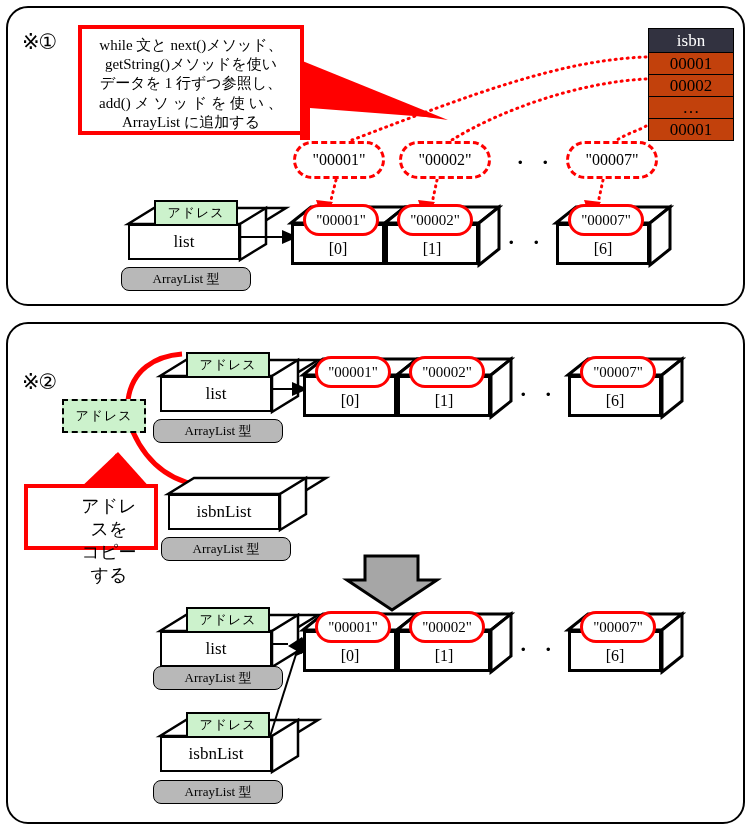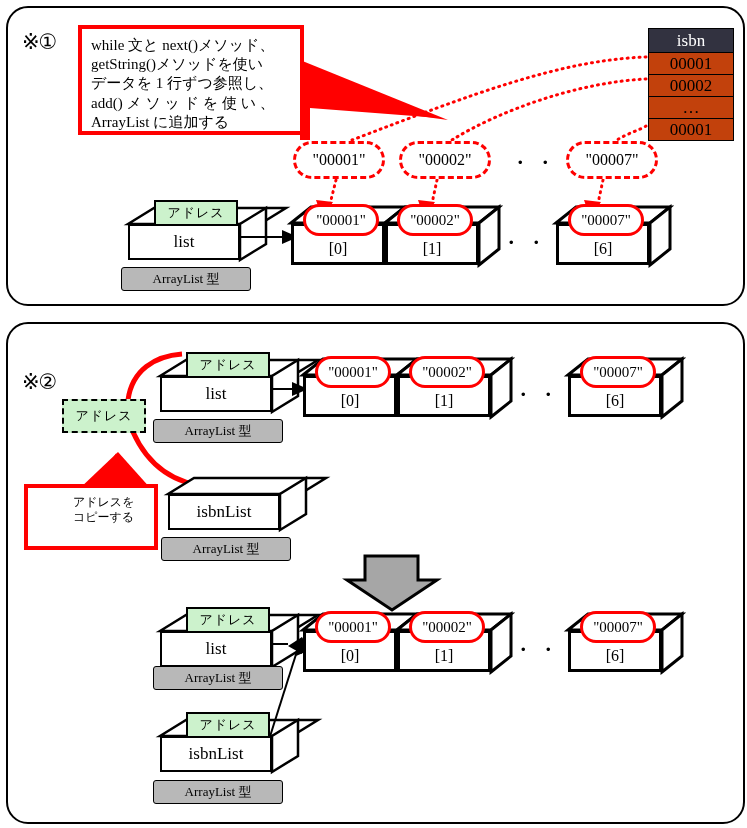--- a/index.html
+++ b/index.html
@@ -7,21 +7,21 @@
        font-family:"Liberation Serif","DejaVu Serif",serif;color:#000;}
   .panel{position:absolute;border:2.5px solid #000;border-radius:22px;background:#fff;}
   #panel1{left:6px;top:6px;width:735px;height:296px;}
   #panel2{left:6px;top:322px;width:735px;height:498px;}
 
   .marker{position:absolute;font-size:21px;font-family:"DejaVu Sans",sans-serif;
           letter-spacing:-1px;white-space:nowrap;}
 
   
   .callout{position:absolute;border:4px solid #ff0000;background:#fff;box-sizing:border-box;}
-  .callout .txt{font-size:15px;line-height:1.28;padding:7px 9px;white-space:pre-line;}
+  .callout .txt{font-size:15px;line-height:1.28;padding:7px 9px;white-space:pre-line;text-align:center;}
 
   
   .isbn-table{position:absolute;border-collapse:collapse;background:#fff;}
   .isbn-table td{border:1.5px solid #000;text-align:center;font-size:17px;
                  padding:0;height:21px;width:84px;background:#c2410c;}
   .isbn-table td.hd{background:#323240;color:#fff;border-color:#000;height:23px;margin-left:29px;}
 
   
   .bubble{position:absolute;border:3px dashed #ff0000;border-radius:22px;background:#fff;
           display:flex;align-items:center;justify-content:center;
@@ -29,21 +29,21 @@
 
   
   .vbox{position:absolute;}
   .vbox .note{position:absolute;left:26px;top:0;width:84px;height:26px;background:#ccf2cc;
               border:2px solid #000;box-sizing:border-box;display:flex;align-items:center;
               justify-content:center;font-size:13px;font-family:"DejaVu Sans",sans-serif;
               letter-spacing:1px;z-index:3;}
   .vbox .front{position:absolute;left:0;top:24px;width:112px;height:36px;background:#fff;
                border:2.5px solid #000;box-sizing:border-box;display:flex;align-items:center;
                justify-content:center;font-size:17px;z-index:2;}
-  .badge{position:absolute;background:#b8b8b8;border:1.5px solid #000;border-radius:3px;
+  .badge{position:absolute;background:#b8b8b8;border:1.5px solid #000;border-radius:8px;
          font-size:13px;text-align:center;padding:2px 0;width:128px;}
 
   
   .cell{position:absolute;}
   .cell .body{position:absolute;left:0;top:18px;width:94px;height:42px;background:#fff;
               border:3px solid #000;box-sizing:border-box;display:flex;align-items:flex-end;
               justify-content:center;font-size:16px;padding-bottom:4px;z-index:2;}
   .cell .val{position:absolute;left:12px;top:-1px;width:76px;height:32px;border:3px solid #ff0000;
              border-radius:16px;background:#fff;box-sizing:border-box;display:flex;
              align-items:center;justify-content:center;font-size:15px;z-index:4;}
@@ -200,21 +200,21 @@
   <path d="M118,455 L96,487" stroke="#ff0000" stroke-width="5" fill="none"></path>
 </svg>
 <div style="position:absolute;left:62px;top:399px;width:84px;height:34px;background:#ccf2cc;
             border:2.5px dashed #000;box-sizing:border-box;display:flex;align-items:center;
             justify-content:center;font-size:13px;font-family:'DejaVu Sans',sans-serif;letter-spacing:1px;">アドレス</div>
 
 <svg width="747" height="828">
   <polygon points="118,452 78,490 152,490 118,452" fill="#ff0000"></polygon>
 </svg>
 <div class="callout" style="left:24px;top:484px;width:134px;height:66px;">
-  <div class="txt" style="font-size:12px;padding-left:45px;">アドレスを
+  <div class="txt" style="font-size:18px;padding-left:45px;">アドレスを
 コピーする</div>
 </div>
 
 <div class="vbox" style="left:168px;top:470px;">
   <svg width="160" height="70">
     <polygon points="0,24 26,8 158,8 132,24" fill="#fff" stroke="#000" stroke-width="2.5"></polygon>
     <polygon points="112,60 138,44 138,8 112,24" fill="#fff" stroke="#000" stroke-width="2.5"></polygon>
   </svg>
   <div class="front">isbnList</div>
 </div>

